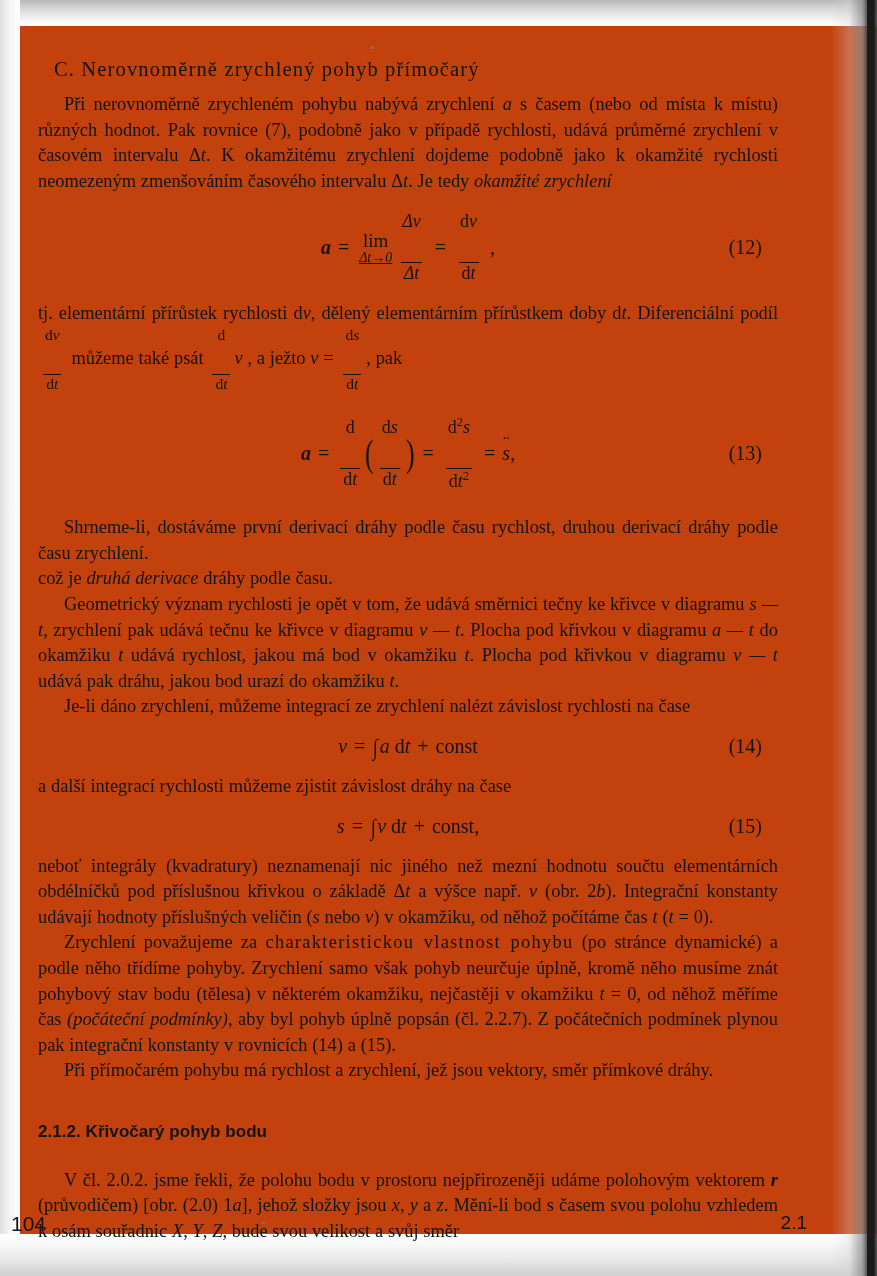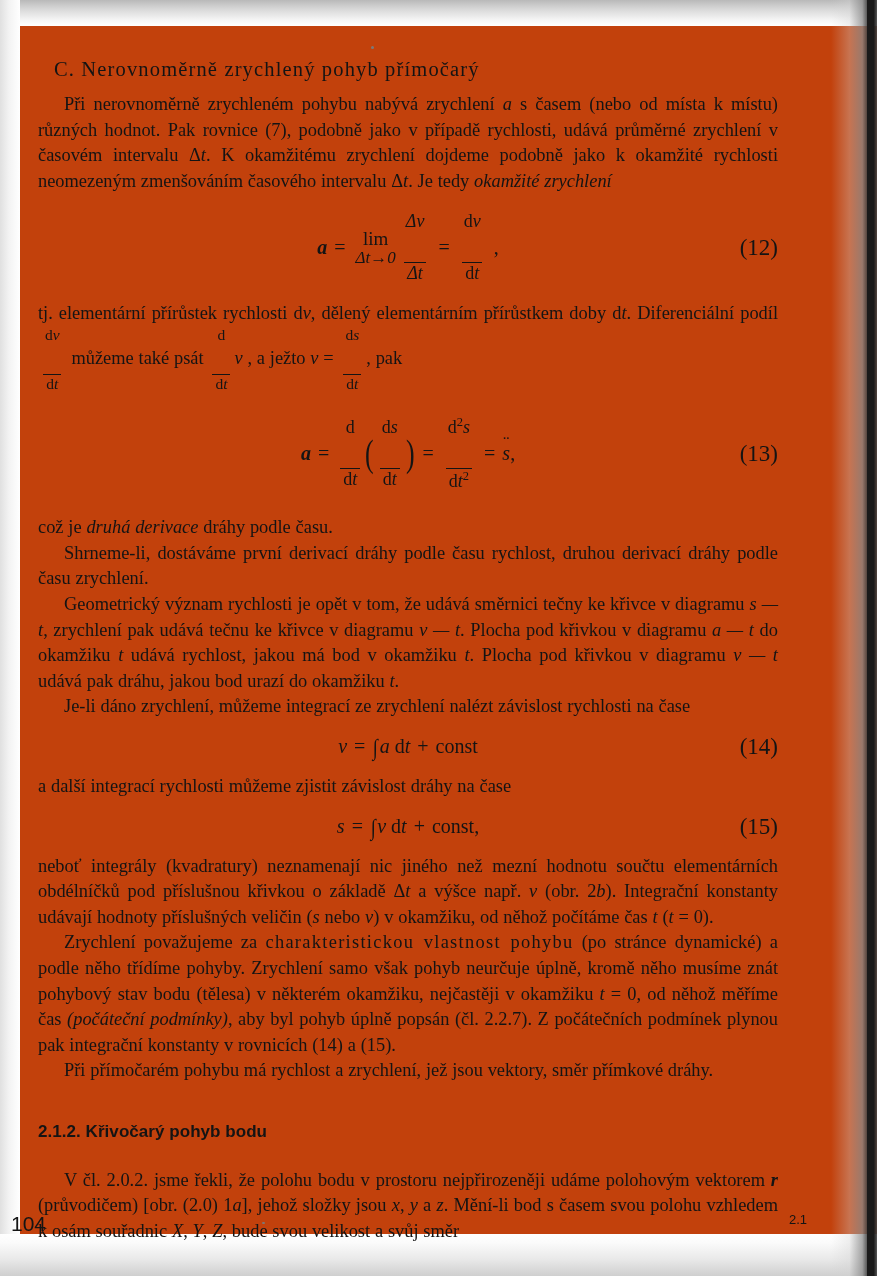--- a/index.html
+++ b/index.html
@@ -94,22 +94,22 @@
   
   .eqrow {
     position: relative;
     width: 100%;
     display: flex;
     justify-content: center;
     align-items: center;
   }
   .eqnum {
     position: absolute;
-    right: 0;
-    font-size: 23px;
+    right: 16px;
+    font-size: 20px;
     white-space: nowrap;
   }
   .math {
     font-size: 20px;
     display: inline-flex;
     align-items: center;
     white-space: nowrap;
   }
   .math .v { font-style: italic; font-weight: bold; }
   .math .it { font-style: italic; }
@@ -128,21 +128,21 @@
   .frac .num { padding: 0 3px 1px 3px; }
   .frac .den { padding: 1px 3px 0 3px; border-top: 1.6px solid #141414; text-align: right; }
   .limop {
     display: inline-flex;
     flex-direction: column;
     align-items: center;
     line-height: 1.0;
     margin: 0 3px;
   }
   .limop .lim-main { font-size: 19px; font-style: normal; font-family: Liberation Serif, serif; }
-  .limop .lim-sub { font-size: 17px; margin-top: 1px; }
+  .limop .lim-sub { font-size: 14px; margin-top: 1px; text-decoration: underline; }
   .paren {
     font-size: 38px;
     line-height: 0.72;
     font-weight: 300;
     display: inline-block;
     transform: scaleX(0.68);
     margin: 0 -1px;
   }
   .sup { font-size: 12.5px; vertical-align: super; }
   .ddot {
@@ -178,21 +178,21 @@
   }
 
   
   .folio {
     position: absolute;
     font-family: "Liberation Sans", "DejaVu Sans", sans-serif;
     font-weight: normal;
     font-size: 21px;
   }
   .folio-left  { left: 11px;  top: 1212px; }
-  .folio-right { right: 70px; top: 1212px; font-size: 13px; }
+  .folio-right { right: 70px; top: 1212px; font-size: 19px; }
 </style>
 </head>
 <body>
 
 <div id="page">
 
   <div class="scan-top-shade"></div>
   <div class="scan-left-shade"></div>
   <div class="scan-bottom-shade"></div>
   <div class="scan-gutter"></div>
@@ -263,23 +263,23 @@
           <span class="den"><span class="rm">d</span><i>t</i><span class="sup rm">2</span></span>
         </span>
         <span class="op rm">=</span>
         <span class="ddot it">s</span>
         <span>,</span>
       </span>
       <span class="eqnum">(13)</span>
     </div>
     <div class="gap-below" style="height:24px;"></div>
 
+    <p class="para">Shrneme-li, dostáváme první derivací dráhy podle času rychlost, druhou derivací dráhy podle času zrychlení.</p>
+
     <p class="para noindent"><span>což je </span><i>druhá derivace</i><span> dráhy podle času.</span></p>
-
-    <p class="para">Shrneme-li, dostáváme první derivací dráhy podle času rychlost, druhou derivací dráhy podle času zrychlení.</p>
 
     <p class="para"><span>Geometrický význam rychlosti je opět v tom, že udává směrnici tečny ke křivce v diagramu </span><i>s — t</i><span>, zrychlení pak udává tečnu ke křivce v diagramu </span><i>v — t</i><span>. Plocha pod křivkou v diagramu </span><i>a — t</i><span> do okamžiku </span><i>t</i><span> udává rychlost, jakou má bod v okamžiku </span><i>t</i><span>. Plocha pod křivkou v diagramu </span><i>v — t</i><span> udává pak dráhu, jakou bod urazí do okamžiku </span><i>t</i><span>.</span></p>
 
     <p class="para">Je-li dáno zrychlení, můžeme integrací ze zrychlení nalézt závislost rychlosti na čase</p>
 
     <div class="gap-above" style="height:14px;"></div>
     <div class="eqrow">
       <span class="math">
         <span class="it">v</span>
         <span class="op rm">=</span>

